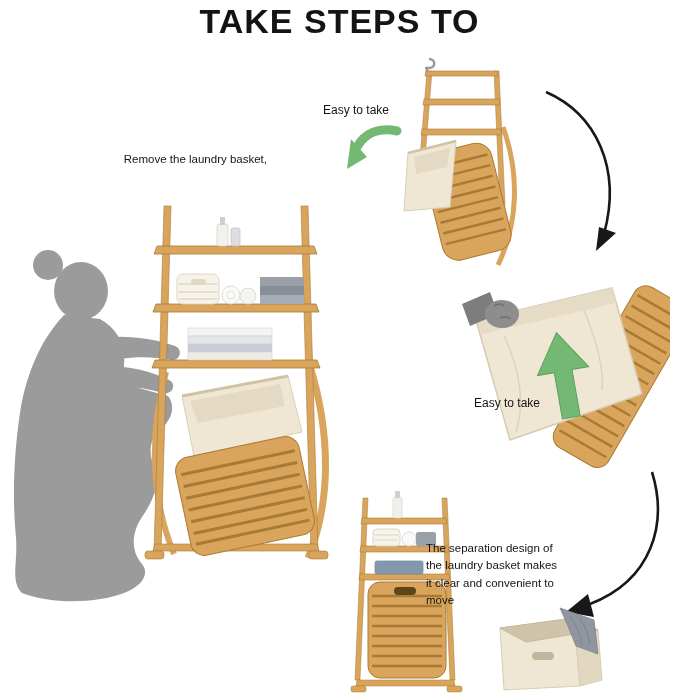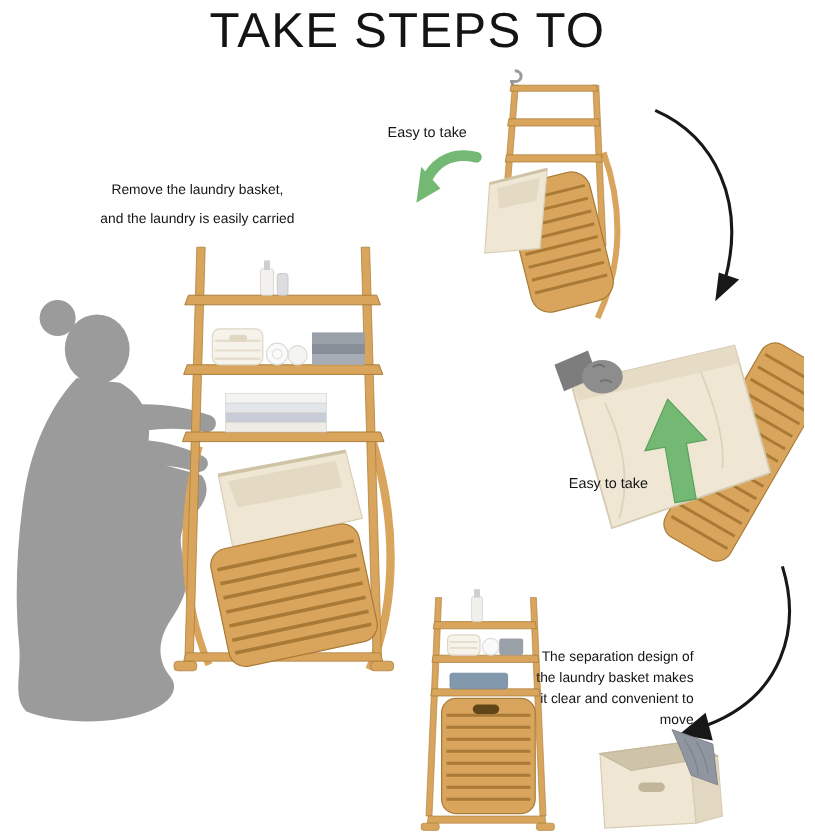--- a/index.html
+++ b/index.html
@@ -1,43 +1,42 @@
 <!DOCTYPE html>
 <html style="--background: #ffffff; --text: #141414; --wood: #d9a55c; --wood_dark: #a87a35; --fabric: #efe7d4; --fabric_shadow: #d9cfb8; --silhouette: #9b9b9b; --green_arrow: #73b973; --towel_gray: #919aa4; --towel_blue: #8298ac; --item_white: #f6f3ea;"><head>
 <meta charset="utf-8">
 <style>
   *{margin:0;padding:0;box-sizing:border-box}
   html,body{background:#fff}
   body{font-family:"Liberation Sans",sans-serif;color:var(--text,#141414)}
   .canvas{position:relative;width:679px;height:698px;margin:0 auto;background:var(--background,#ffffff);overflow:hidden}
   .abs{position:absolute}
-  .title{top:2px;left:0;width:100%;text-align:center;font-size:41px;font-weight:400;letter-spacing:1px;color:var(--text,#141414)}
+  .title{top:2px;left:0;width:100%;text-align:center;font-size:34px;font-weight:700;letter-spacing:1px;color:var(--text,#141414)}
   .caption{font-size:11.5px;color:var(--text,#141414)}
-  .main-caption{left:62px;top:147px;width:205px;text-align:center;line-height:2.1}
+  .main-caption{left:62px;top:147px;width:205px;text-align:right;line-height:2.1}
   .step-label{font-size:12px;color:var(--text,#141414)}
-  .step3-caption{left:446px;top:540px;width:132px;text-align:right;line-height:1.5}
+  .step3-caption{left:426px;top:540px;width:132px;text-align:left;line-height:1.5}
   
   .f-wood{fill:var(--wood,#d9a55c)}
   .f-fab{fill:var(--fabric,#efe7d4)}
   .f-sil{fill:var(--silhouette,#9b9b9b)}
   .f-green{fill:var(--green_arrow,#73b973)}
   .s-wood{stroke:var(--wood,#d9a55c)}
   .s-woodd{stroke:var(--wood_dark,#a87a35)}
   .s-green{stroke:var(--green_arrow,#73b973)}
 </style>
 </head>
 <body>
 
 <div class="canvas">
 
   <h1 class="abs title">TAKE STEPS TO</h1>
 
   <div class="abs caption main-caption">
     <div>Remove the laundry basket,</div>
-    <div>and the laundry is easily carried</div>
   </div>
 
   <svg class="abs" style="left:2px;top:243px" width="212" height="362" viewBox="0 0 212 362">
     <g class="f-sil">
       <circle cx="46" cy="22" r="15"></circle>
       <ellipse cx="79" cy="48" rx="27" ry="29"></ellipse>
       <path d="M62,72 C40,95 24,130 18,170 C12,210 10,255 14,295 C16,320 8,338 20,350 C52,362 96,360 122,350 C140,343 148,331 140,321 C128,307 130,289 140,274 C152,257 158,239 152,224 C146,209 148,195 158,187 C170,177 174,163 166,153 L118,140 C128,112 120,88 98,76 Z"></path>
       <path d="M92,96 C120,91 150,95 173,103 C181,106 179,118 169,117 C144,112 118,114 96,122 Z"></path>
       <path d="M94,124 C120,121 147,127 167,137 C175,141 171,152 161,150 C138,143 114,143 96,147 Z"></path>
     </g>

